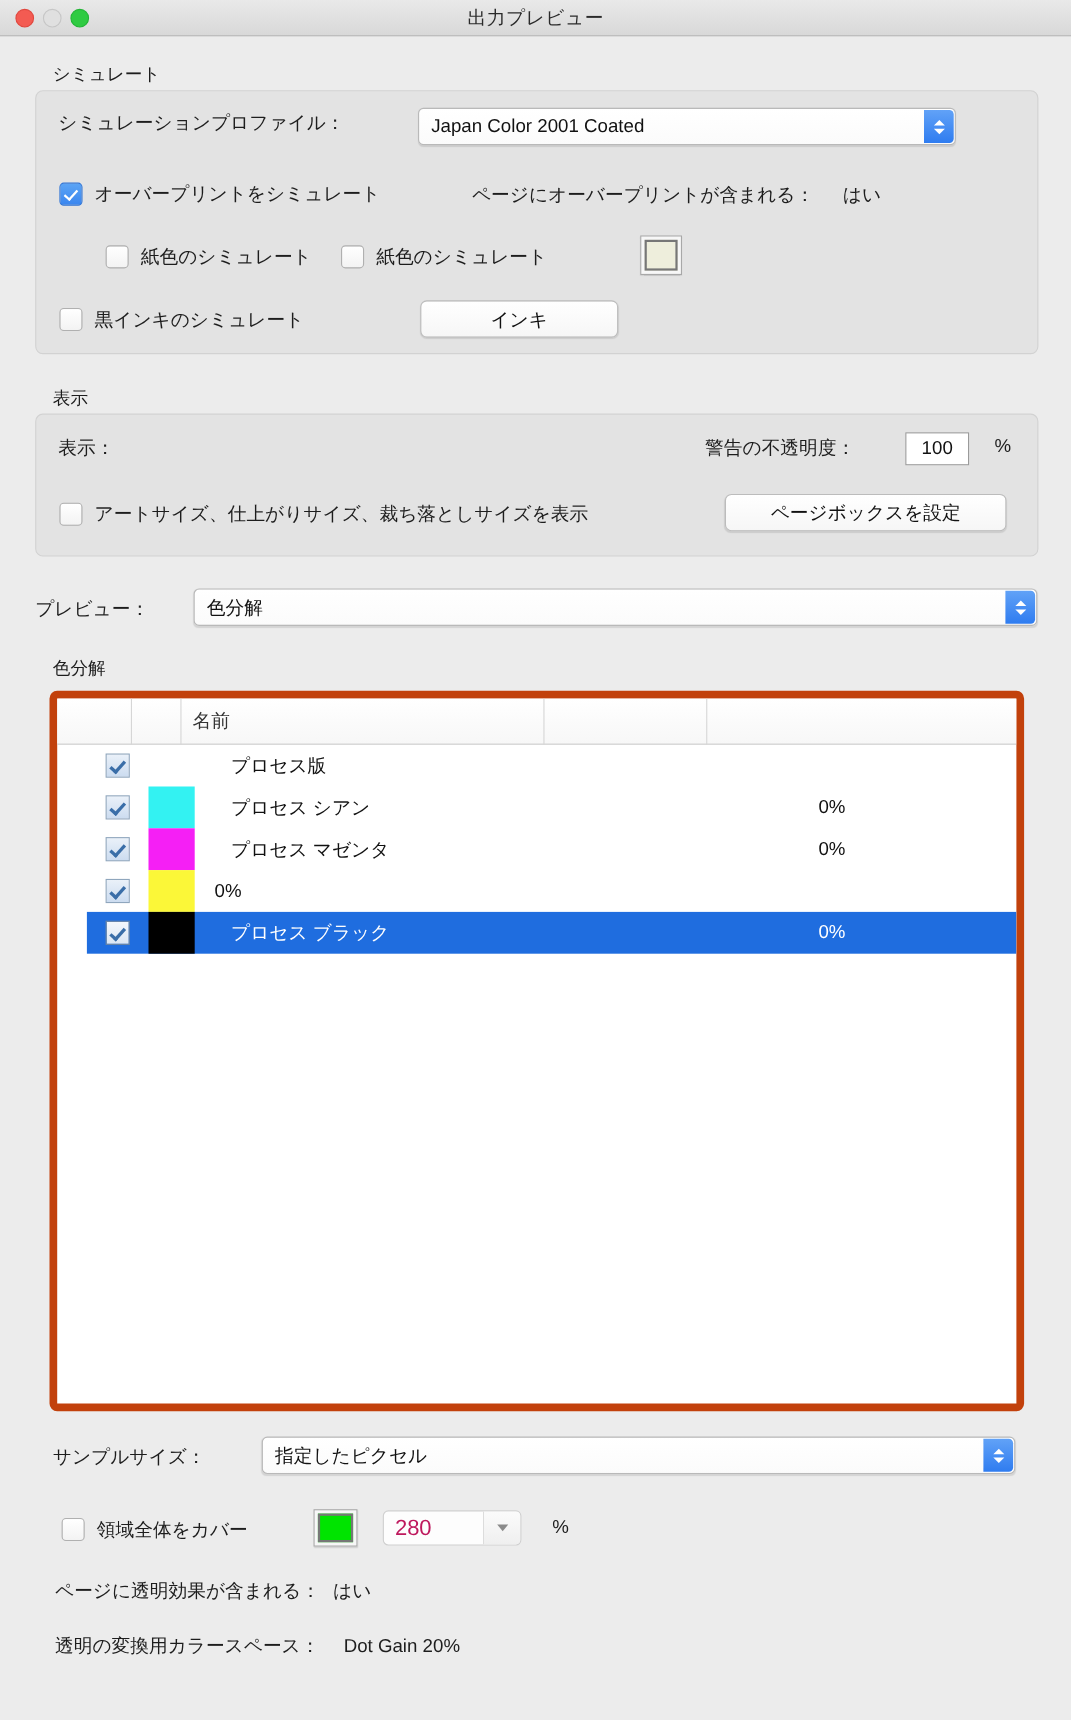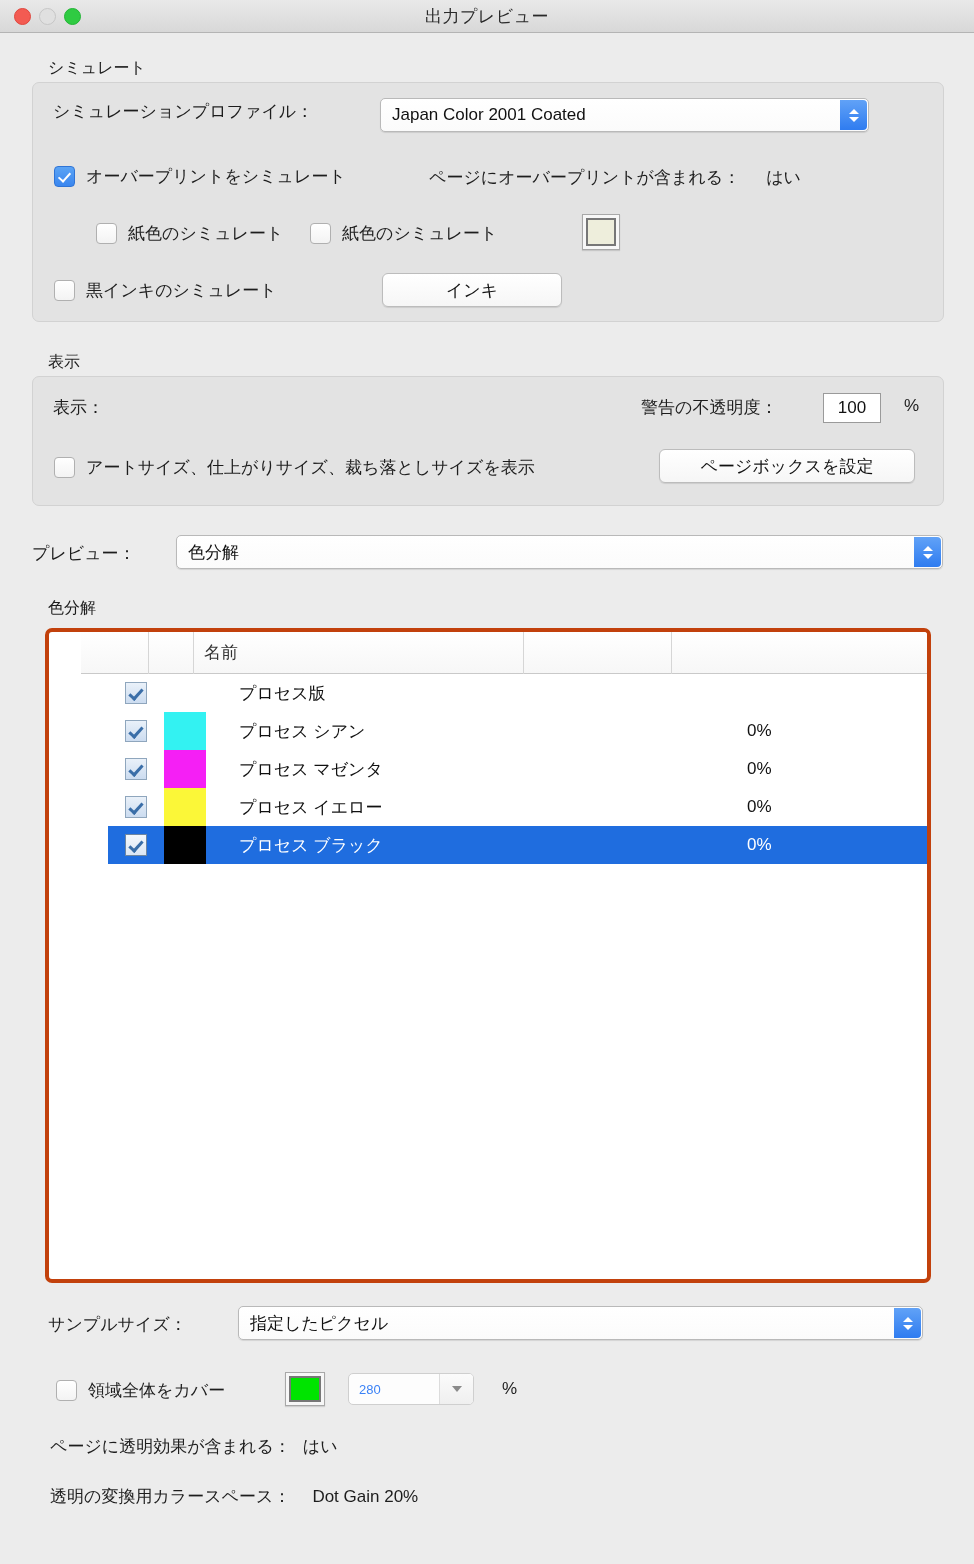--- a/index.html
+++ b/index.html
@@ -103,38 +103,37 @@
     border:1px solid #a8a8a8;padding:3px;
     box-shadow:0 1px 1px rgba(0,0,0,.12);
   }
   .well .inner{width:100%;height:100%;border:2px solid #777;box-sizing:border-box;}
 
   
   .combo{
     height:32px;box-sizing:border-box;display:flex;align-items:center;
     background:#fdfdfd;border:1px solid #cfcfcf;border-radius:5px;
   }
-  .combo .cval{font-size:13px;color:#3b82f6;padding-left:10px;flex:1;}
+  .combo .cval{font-size:20px;color:#be185d;padding-left:10px;flex:1;}
   .combo .cbtn{
     width:34px;height:100%;box-sizing:border-box;
     border-left:1px solid #dcdcdc;border-radius:0 4px 4px 0;
     background:linear-gradient(to bottom,#fbfbfb,#efefef);
     display:flex;align-items:center;justify-content:center;
   }
   .combo .cbtn:after{
     content:"";width:0;height:0;border-left:5px solid transparent;
     border-right:5px solid transparent;border-top:6px solid #8a8a8a;
   }
 
   
   .listwrap{
     position:absolute;box-sizing:border-box;
-    border:4px solid #c2410c;border-radius:7px;background:#fff;
+    border:7px solid #c2410c;border-radius:7px;background:#fff;
     overflow:hidden;
-    padding-left:32px;
   }
   .listhead{
     height:42px;box-sizing:border-box;display:flex;
     background:linear-gradient(to bottom,#ffffff,#f7f7f7);
     border-bottom:1px solid #c9c9c9;align-items:center;
   }
   .hcell{height:42px;box-sizing:border-box;border-right:1px solid #d6d6d6;
          display:flex;align-items:center;font-size:17px;color:#333;padding-left:10px;}
   .hcell.last{border-right:none;}
   .lrow{height:38px;display:flex;align-items:center;box-sizing:border-box;margin-left:27px;}
@@ -285,21 +284,20 @@
           <div class="c-name">プロセス マゼンタ</div>
           <div class="c-pct">0%</div>
         </div>
         <div class="lrow">
           <div class="c-chk">
             <span class="lcb"></span>
           </div>
           <div class="c-swatch">
             <i style="background: rgb(251, 247, 56);"></i>
           </div>
-          <div class="c-name">プロセス イエロー</div>
           <div class="c-pct">0%</div>
         </div>
         <div class="lrow sel">
           <div class="c-chk">
             <span class="lcb"></span>
           </div>
           <div class="c-swatch">
             <i style="background: rgb(0, 0, 0);"></i>
           </div>
           <div class="c-name">プロセス ブラック</div>

